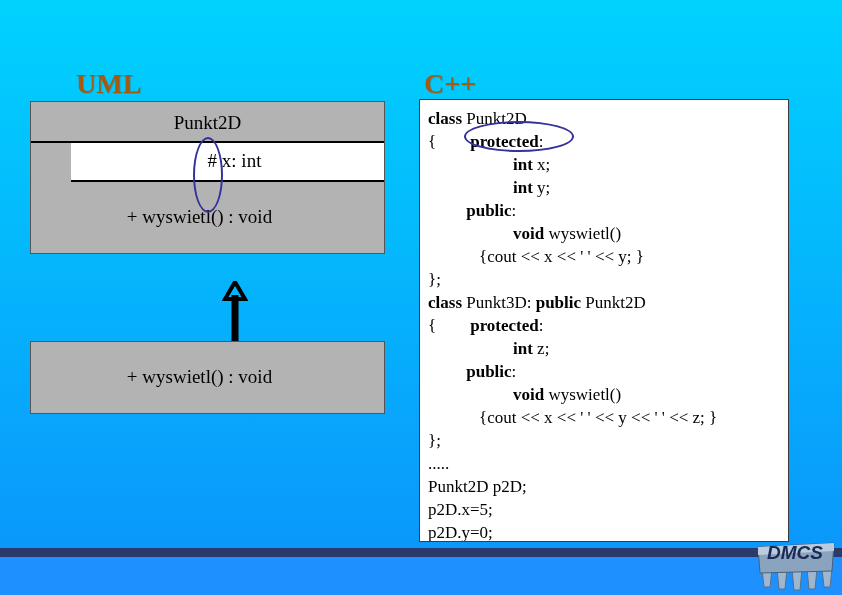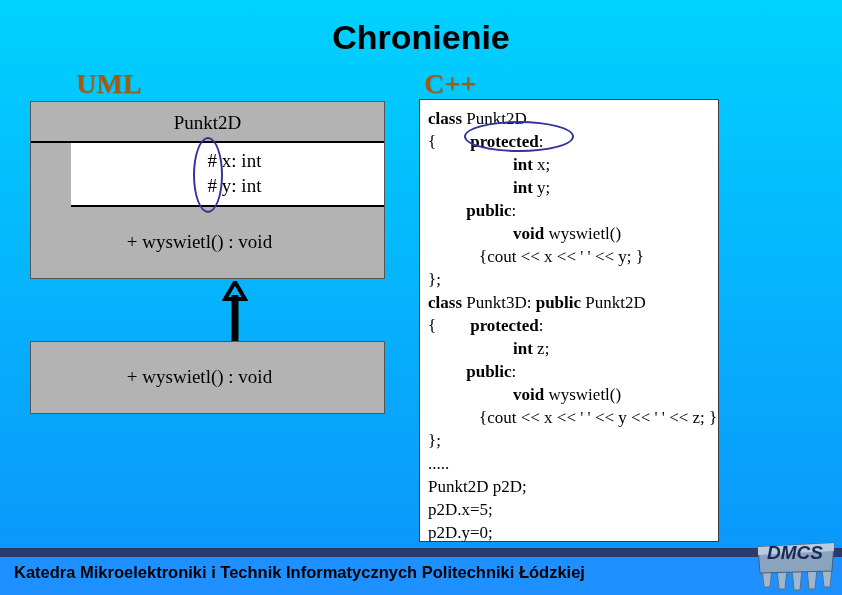--- a/index.html
+++ b/index.html
@@ -116,21 +116,21 @@
     top: 180px;
     width: 26px;
     height: 62px;
   }
 
   
   #code-panel {
     position: absolute;
     left: 419px;
     top: 99px;
-    width: 300px;
+    width: 370px;
     height: 443px;
     background: #ffffff;
     border: 1px solid #3a3a3a;
     box-sizing: border-box;
     overflow: hidden;
   }
   #code-list {
     margin: 0;
     padding: 7px 6px 0 8px;
     list-style: none;
@@ -189,32 +189,30 @@
     top: 533px;
     width: 86px;
     height: 60px;
   }
 </style>
 </head>
 <body>
 
 <div id="slide" style="background: linear-gradient(rgb(0, 210, 254) 0%, rgb(11, 147, 251) 100%);">
 
-  <div id="slide-title">Chronienie</div>
 
   <div class="section-label" id="label-uml" style="color: rgb(165, 90, 18);">UML</div>
   <div class="section-label" id="label-cpp" style="color: rgb(165, 90, 18);">C++</div>
 
   <div id="uml-area">
 
     <div class="uml-class" id="class-punkt2d">
       <div class="uml-compartment uml-name">Punkt2D</div>
       <div class="uml-compartment uml-attrs" id="attrs-2d">
         <div class="uml-line"><span>#</span> <span>x: int</span></div>
-        <div class="uml-line"><span>#</span> <span>y: int</span></div>
       </div>
       <div class="uml-compartment uml-ops">
         <div class="uml-line">+ wyswietl() : void</div>
       </div>
       <div id="ellipse-hash" style="border-color: rgb(51, 51, 155);"></div>
     </div>
 
     <svg id="gen-arrow" viewBox="0 0 26 62" xmlns="http://www.w3.org/2000/svg">
       <line x1="13" y1="60" x2="13" y2="14" stroke="#000000" stroke-width="7"></line>
       <polygon points="13,1 23,18 3,18" fill="none" stroke="#000000" stroke-width="4"></polygon>
@@ -228,21 +226,20 @@
 
   </div>
 
   <div id="code-panel">
     <ul id="code-list"><li><span class="kw">class </span><span>Punkt2D</span></li><li><span>{        </span><span class="kw">protected</span><span>:</span></li><li><span>                    </span><span class="kw">int </span><span>x;</span></li><li><span>                    </span><span class="kw">int </span><span>y;</span></li><li><span>         </span><span class="kw">public</span><span>:</span></li><li><span>                    </span><span class="kw">void </span><span>wyswietl()</span></li><li><span>            {cout &lt;&lt; x &lt;&lt; ' ' &lt;&lt; y; }</span></li><li><span>};</span></li><li><span class="kw">class </span><span>Punkt3D: </span><span class="kw">public </span><span>Punkt2D</span></li><li><span>{        </span><span class="kw">protected</span><span>:</span></li><li><span>                    </span><span class="kw">int </span><span>z;</span></li><li><span>         </span><span class="kw">public</span><span>:</span></li><li><span>                    </span><span class="kw">void </span><span>wyswietl()</span></li><li><span>            {cout &lt;&lt; x &lt;&lt; ' ' &lt;&lt; y &lt;&lt; ' ' &lt;&lt; z; }</span></li><li><span>};</span></li><li><span>.....</span></li><li><span>Punkt2D p2D;</span></li><li><span>p2D.x=5;</span></li><li><span>p2D.y=0;</span></li></ul>
     <div id="ellipse-protected" style="border-color: rgb(51, 51, 155);"></div>
   </div>
 
   <div id="footer-stripe" style="background: rgb(43, 58, 107);"></div>
   <div id="footer-band" style="background: rgb(30, 144, 255);"></div>
-  <div id="footer-text">Katedra Mikroelektroniki i Technik Informatycznych Politechniki Łódzkiej</div>
 
   <svg id="dmcs-logo" viewBox="0 0 86 60" xmlns="http://www.w3.org/2000/svg">
 
     <g fill="#9fb6cf" stroke="#55708c" stroke-width="1">
       <polygon points="10,36 20,36 18,54 12,54"></polygon>
       <polygon points="25,36 35,36 33,56 27,56"></polygon>
       <polygon points="40,36 50,36 48,57 42,57"></polygon>
       <polygon points="55,36 65,36 63,56 57,56"></polygon>
       <polygon points="70,36 80,36 78,54 72,54"></polygon>
     </g>

